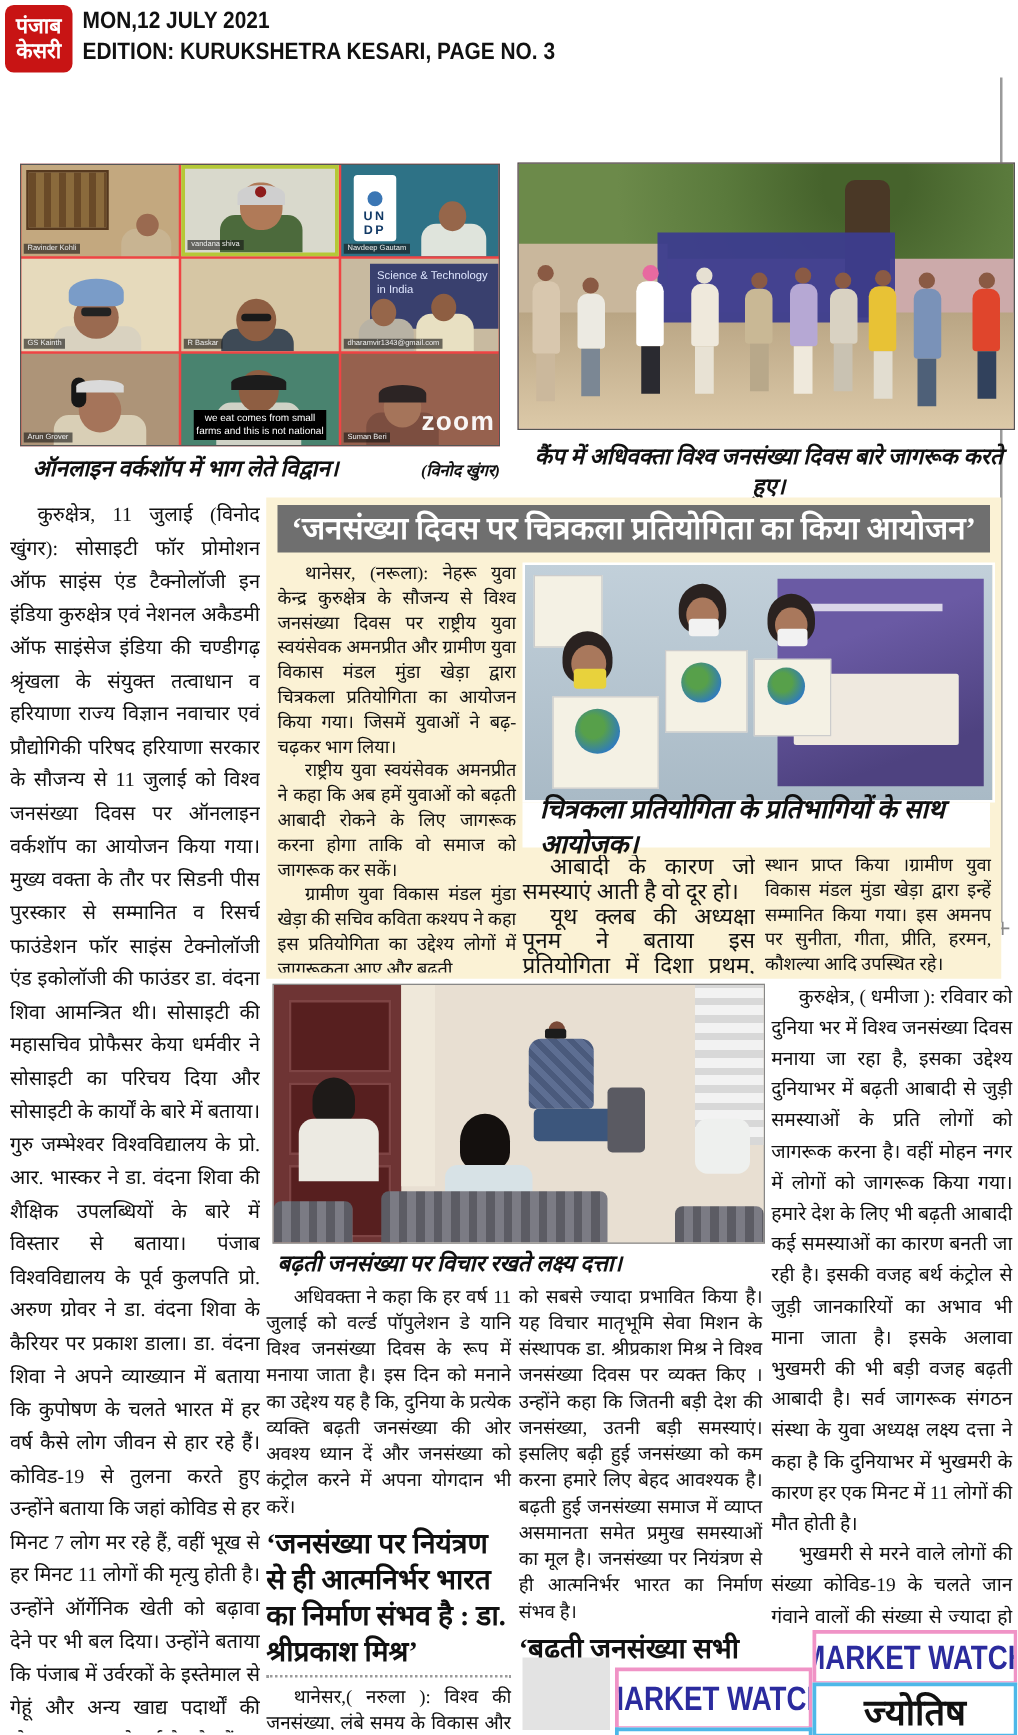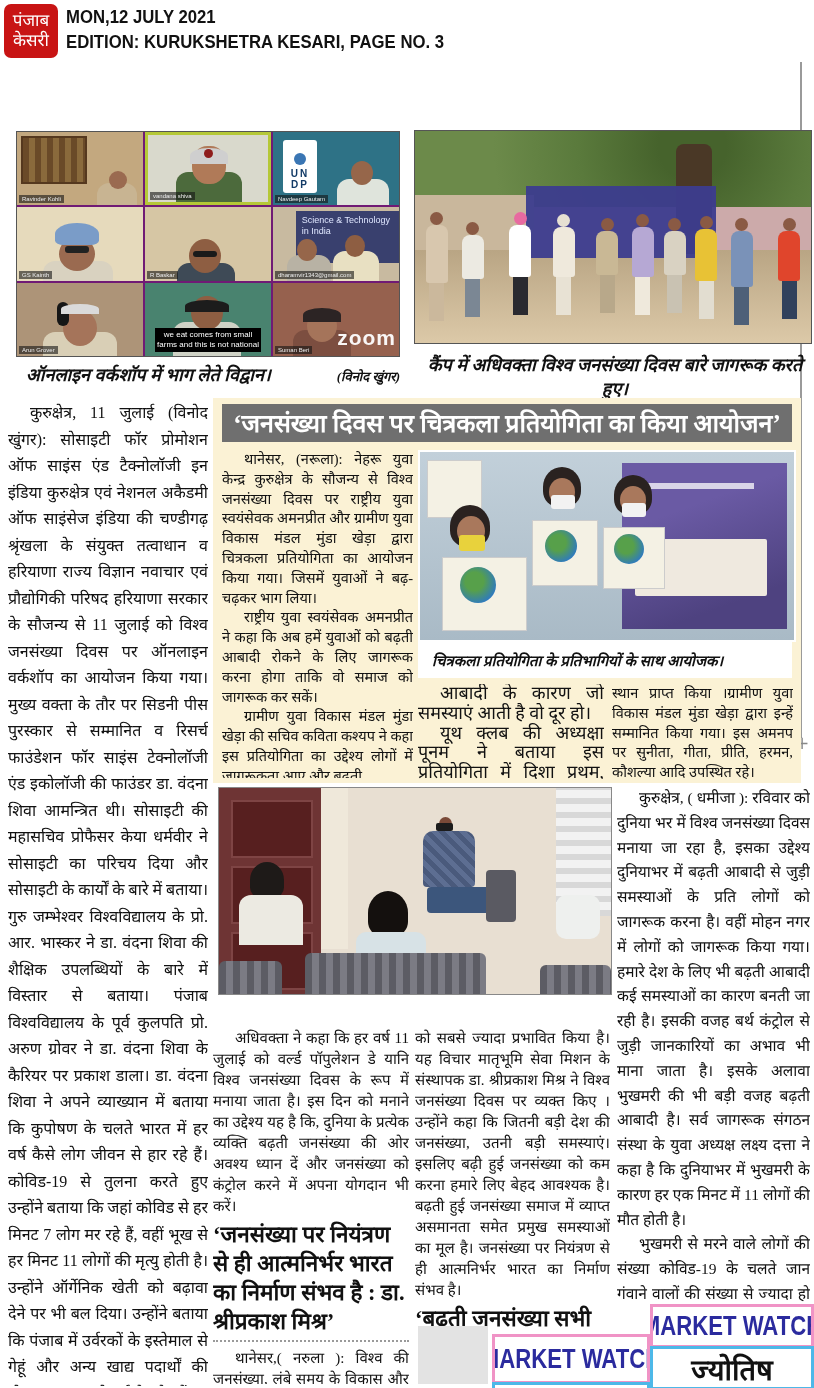--- a/index.html
+++ b/index.html
@@ -3,37 +3,37 @@
 <meta charset="utf-8">
 <style>
   html,body{margin:0;padding:0;background:#fff;}
   .page{position:relative;width:814px;height:1388px;background:#fff;overflow:hidden;
         font-family:"Liberation Serif", serif;color:#111;}
   .abs{position:absolute;}
 
   
   .logo{left:4px;top:4px;width:54px;height:54px;background:#c81414;border-radius:7px;
         display:flex;flex-direction:column;align-items:center;justify-content:center;}
-  .logo span{color:#fff;font-weight:normal;font-size:17px;line-height:20px;font-family:"Liberation Sans",sans-serif;}
+  .logo span{color:#fff;font-weight:bold;font-size:17px;line-height:20px;font-family:"Liberation Sans",sans-serif;}
   .hdr-line{font-family:"Liberation Sans",sans-serif;font-weight:bold;font-size:19px;
             transform:scaleX(.88);transform-origin:left;white-space:nowrap;}
   .main-headline{left:0;top:56px;width:796px;text-align:center;font-weight:bold;
                  font-size:41px;letter-spacing:-1px;line-height:1.15;}
 
   .vrule{left:800px;top:62px;width:2px;height:676px;background:#9a9a9a;}
   .plus{left:795px;top:733px;color:#888;font-size:17px;font-family:"DejaVu Sans",sans-serif;}
 
   
   .photo{border:1px solid #555;overflow:hidden;background:#caa;}
   .caption{font-style:italic;font-weight:bold;font-size:18px;}
   .credit{font-style:italic;font-weight:bold;font-size:13px;}
 
   
   .zgrid{left:16px;top:131px;width:382px;height:224px;display:grid;
-         grid-template-columns:1fr 1fr 1fr;grid-template-rows:1fr 1fr 1fr;gap:2px;background:#701a75;}
+         grid-template-columns:1fr 1fr 1fr;grid-template-rows:1fr 1fr 1fr;gap:2px;background:#ef4444;}
   .ztile{position:relative;overflow:hidden;}
   .zhead{position:absolute;border-radius:50%;background:#8a5a44;}
   .ztorso{position:absolute;border-radius:12px 12px 0 0;}
   .ztag{position:absolute;left:2px;bottom:2px;background:rgba(20,20,20,.6);color:#eee;
         font-size:6px;line-height:8px;padding:0 3px;font-family:"Liberation Sans",sans-serif;}
   .zsub{position:absolute;left:8%;right:8%;bottom:4px;background:#000;color:#fff;text-align:center;
         font-size:8px;line-height:10px;font-family:"Liberation Sans",sans-serif;padding:2px 2px;}
   .zoomwm{position:absolute;right:3px;bottom:6px;color:#fff;font-weight:bold;font-size:21px;
           font-family:"Liberation Sans",sans-serif;opacity:.95;letter-spacing:1px;}
   .undpbox{position:absolute;left:10px;top:8px;width:34px;height:50px;background:#fff;border-radius:3px;
@@ -287,21 +287,21 @@
           <span class="earth" style="left:18%;top:14%;width:32px;height:32px;"></span>
         </div>
       <div class="phair" style="left:52%;top:12%;width:38px;height:40px;"></div>
       <div class="pface" style="left:53.5%;top:18%;width:26px;height:28px;"></div>
       <div class="pmask" style="left:54%;top:27%;width:24px;height:14px;background:#f2f2f2;"></div>
       <div class="poster" style="left:49%;top:40%;width:16%;height:32%;">
           <span class="earth" style="left:16%;top:10%;width:30px;height:30px;"></span>
         </div>
     </div>
     <div class="capstrip">
-      <span class="caption" style="font-size:15px;">चित्रकला प्रतियोगिता के प्रतिभागियों के साथ आयोजक।</span>
+      <span class="caption" style="font-size:21px;">चित्रकला प्रतियोगिता के प्रतिभागियों के साथ आयोजक।</span>
     </div>
 
     <div class="col colB">
       <p>आबादी के कारण जो समस्याएं आती है वो दूर हो।</p>
       <p>यूथ क्लब की अध्यक्षा पूनम ने बताया इस प्रतियोगिता में दिशा प्रथम, परी द्वितीय और नूर ने तृतीय</p>
     </div>
     <div class="col colC">
       <p style="text-indent:0;">स्थान प्राप्त किया ।ग्रामीण युवा विकास मंडल मुंडा खेड़ा द्वारा इन्हें सम्मानित किया गया। इस अमनप पर सुनीता, गीता, प्रीति, हरमन, कौशल्या आदि उपस्थित रहे।</p>
     </div>
   </div>
@@ -321,20 +321,21 @@
     <div class="abs" style="left:68%;top:40%;width:30px;height:52px;background:#5a5a62;border-radius:4px;"></div>
     <div class="abs" style="left:8%;top:36%;width:34px;height:36px;border-radius:50% 50% 30% 30%;background:#1e1a18;"></div>
     <div class="abs" style="left:5%;top:52%;width:64px;height:50px;border-radius:12px 12px 0 0;background:#eceae2;"></div>
     <div class="abs" style="left:38%;top:50%;width:40px;height:44px;border-radius:50% 50% 30% 30%;background:#14100e;"></div>
     <div class="abs" style="left:35%;top:70%;width:70px;height:34px;border-radius:10px 10px 0 0;background:#d7e2e6;"></div>
     <div class="abs" style="left:86%;top:52%;width:44px;height:44px;border-radius:10px;background:#eef0ee;"></div>
     <div class="dchairback" style="left:22%;bottom:0;width:46%;height:20%;"></div>
     <div class="dchairback" style="left:0%;bottom:0;width:16%;height:16%;"></div>
     <div class="dchairback" style="right:0%;bottom:0;width:18%;height:14%;"></div>
   </div>
+  <div class="abs caption" style="left:222px;top:998px;width:388px;">बढ़ती जनसंख्या पर विचार रखते लक्ष्य दत्ता।</div>
 
   <div class="col c2b">
     <p>अधिवक्ता ने कहा कि हर वर्ष 11 जुलाई को वर्ल्ड पॉपुलेशन डे यानि विश्व जनसंख्या दिवस के रूप में मनाया जाता है। इस दिन को मनाने का उद्देश्य यह है कि, दुनिया के प्रत्येक व्यक्ति बढ़ती जनसंख्या की ओर अवश्य ध्यान दें और जनसंख्या को कंट्रोल करने में अपना योगदान भी करें।</p>
     <div class="subhead">‘जनसंख्या पर नियंत्रण से ही आत्मनिर्भर भारत का निर्माण संभव है : डा. श्रीप्रकाश मिश्र’</div>
     <p style="margin-top:6px;">थानेसर,( नरुला ): विश्व की जनसंख्या, लंबे समय के विकास और संसाधनों पर समान वितरण के लिए इस पर नियंत्रण करना जरूरी है। विश्व में जनसंख्या विस्फोट ने हमारे विकास</p>
   </div>
 
   <div class="col c3b">
     <p style="text-indent:0;">को सबसे ज्यादा प्रभावित किया है। यह विचार मातृभूमि सेवा मिशन के संस्थापक डा. श्रीप्रकाश मिश्र ने विश्व जनसंख्या दिवस पर व्यक्त किए ।उन्होंने कहा कि जितनी बड़ी देश की जनसंख्या, उतनी बड़ी समस्याएं। इसलिए बढ़ी हुई जनसंख्या को कम करना हमारे लिए बेहद आवश्यक है। बढ़ती हुई जनसंख्या समाज में व्याप्त असमानता समेत प्रमुख समस्याओं का मूल है। जनसंख्या पर नियंत्रण से ही आत्मनिर्भर भारत का निर्माण संभव है।</p>
     <div class="subhead">‘बढ़ती जनसंख्या सभी समस्याओं की जड़ : लक्ष्य दत्ता’</div>

